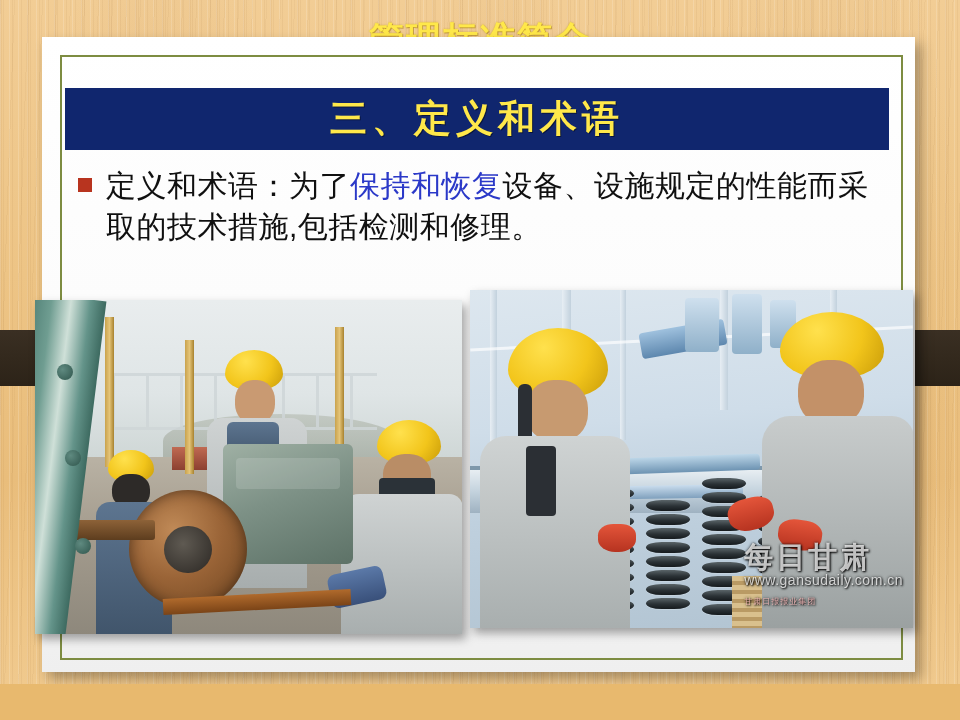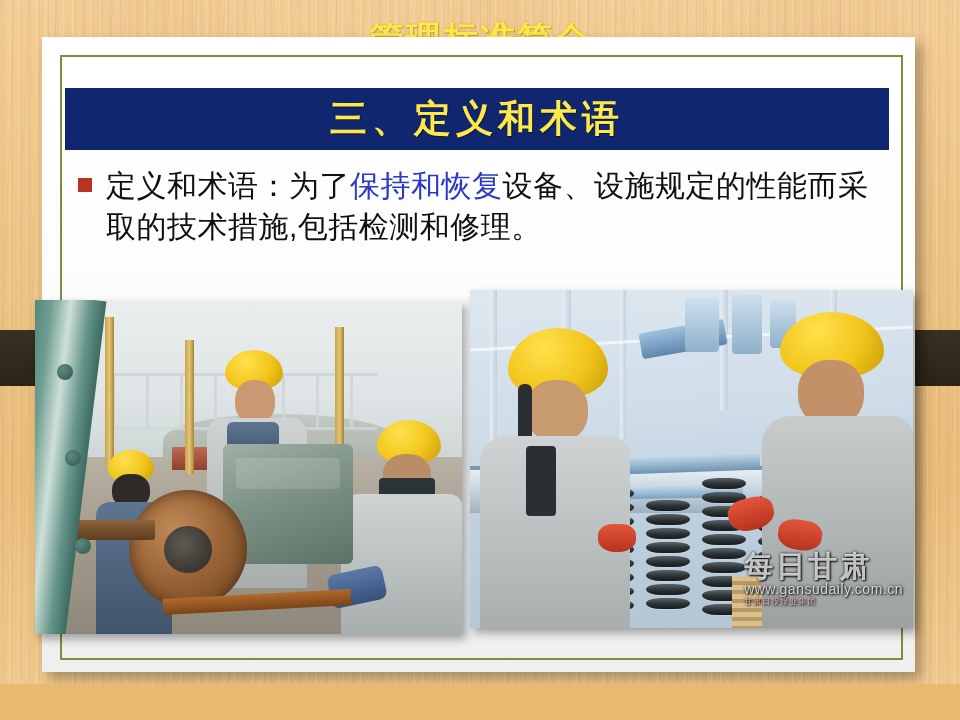--- a/index.html
+++ b/index.html
@@ -170,21 +170,21 @@
     background:linear-gradient(180deg,#e4553a,#b63320);}
 
   .watermark{
     position:absolute;right:10px;bottom:22px;text-align:left;
     color:rgba(255,255,255,.75);
     text-shadow:0 0 3px rgba(0,0,0,.85),1px 1px 2px rgba(0,0,0,.9);
     line-height:1.05;pointer-events:none;
   }
   .wm-main{font-size:29px;font-weight:bold;letter-spacing:3px;}
   .wm-url{font-size:14px;letter-spacing:.5px;}
-  .wm-sub{font-size:8px;color:rgba(255,190,190,.85);letter-spacing:1px;margin-top:1px;}
+  .wm-sub{font-size:8px;color:rgba(255,190,190,.85);letter-spacing:1px;margin-top:10px;}
 </style>
 </head>
 <body>
 
 <div id="slide">
 
   <div class="wood">
     <div class="wood-grain-a"></div>
     <div class="wood-grain-b"></div>
   </div>

